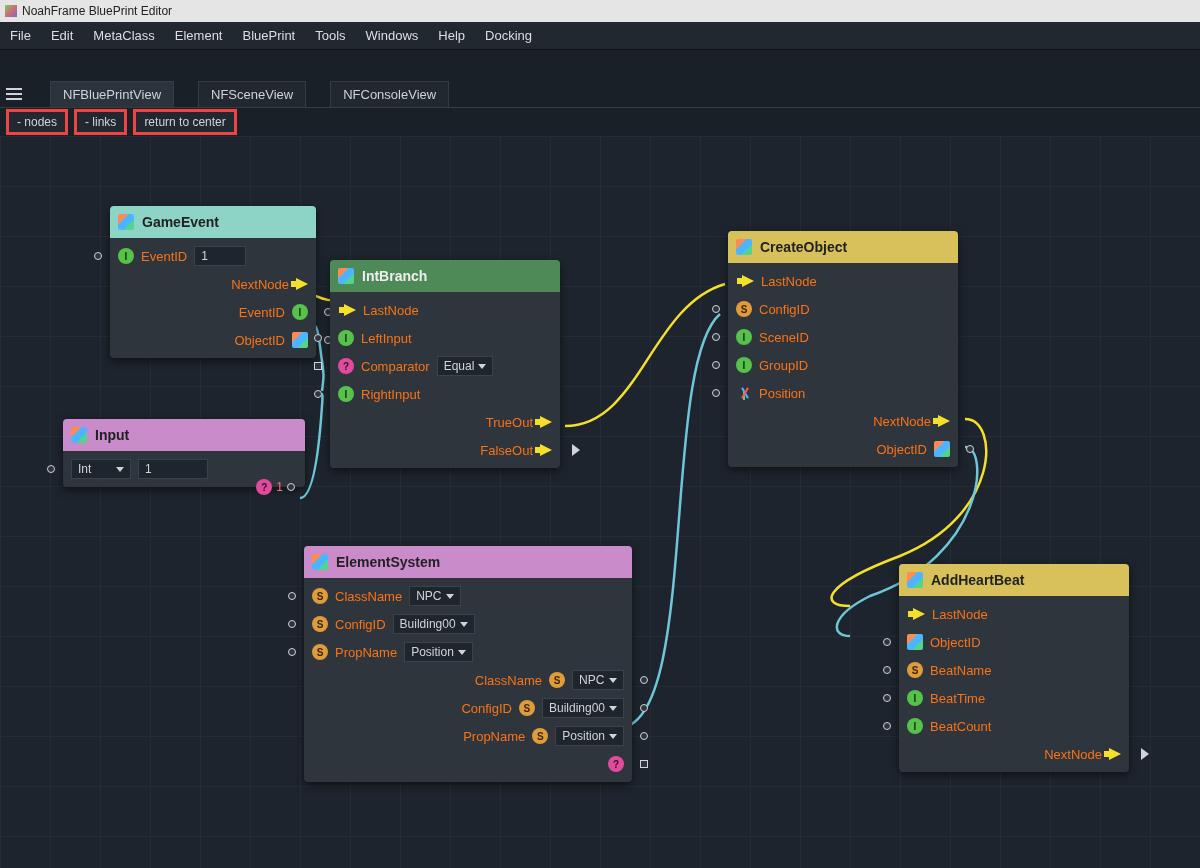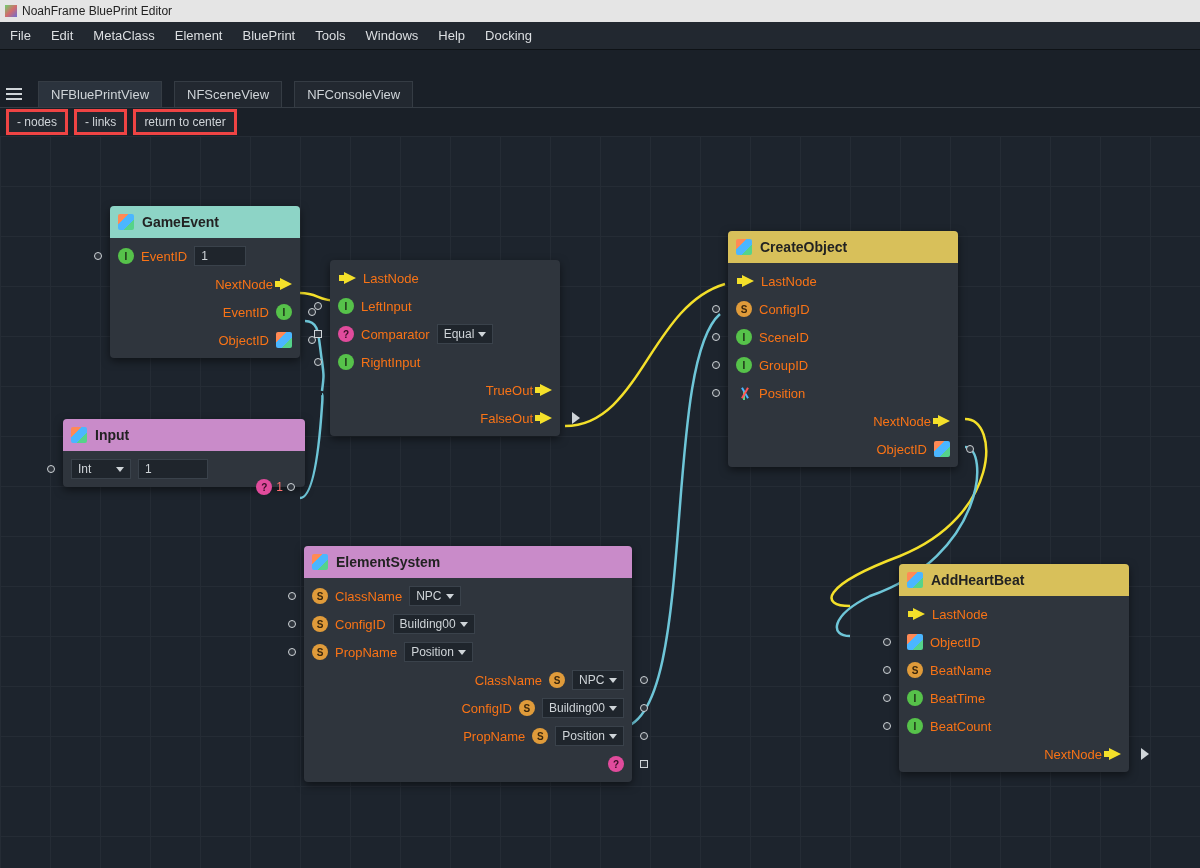--- a/index.html
+++ b/index.html
@@ -44,21 +44,21 @@
 
 
 .tabrow {
   height: 28px;
   background: #1a2028;
   display: flex;
   align-items: flex-end;
   padding: 0 6px;
   border-bottom: 1px solid #353c44;
   margin-top: 30px;
-  gap: 12px;
+  gap: 24px;
 }
 .tab-hamburger {
   width: 16px; height: 12px;
   border-top: 2px solid #cfd4d8;
   border-bottom: 2px solid #cfd4d8;
   position: relative;
   align-self: center;
   margin-right: 4px;
 }
 .tab-hamburger::before {
@@ -272,21 +272,21 @@
 
   <path d="M565,290 C640,290 650,170 725,148" stroke="#f4e02a" stroke-width="2.5" fill="none"></path>
 
   <path d="M618,592 C700,592 660,230 720,178" stroke="#6ec6d8" stroke-width="2.5" fill="none"></path>
 
   <path d="M965,283 C1000,283 1000,380 900,420 C820,450 820,470 850,470" stroke="#f4e02a" stroke-width="2.5" fill="none"></path>
 
   <path d="M965,311 C990,311 985,420 870,460 C830,480 830,500 850,500" stroke="#6ec6d8" stroke-width="2.5" fill="none"></path>
 </svg>
 
-<div class="node" style="left:110px; top:70px; width:190px;">
+<div class="node" style="left:110px; top:70px; width:206px;">
   <div class="node-header hdr-teal">
     <div class="cube"></div>
     <span>GameEvent</span>
   </div>
   <div class="node-body">
     <div class="row">
       <div class="port-in"></div>
       <div class="pin I">I</div>
       <span class="lbl">EventID</span>
       <span class="value-box">1</span>
@@ -302,20 +302,24 @@
     </div>
     <div class="row right">
       <span class="lbl">ObjectID</span>
       <div class="cube"></div>
       <div class="port-out circle"></div>
     </div>
   </div>
 </div>
 
 <div class="node" style="left:330px; top:124px; width:230px;">
+  <div class="node-header hdr-green">
+    <div class="cube"></div>
+    <span>IntBranch</span>
+  </div>
   <div class="node-body">
     <div class="row">
       <div class="arrow" style="margin-left:6px"></div>
       <span class="lbl">LastNode</span>
     </div>
     <div class="row">
       <div class="port-in"></div>
       <div class="pin I">I</div>
       <span class="lbl">LeftInput</span>
     </div>

